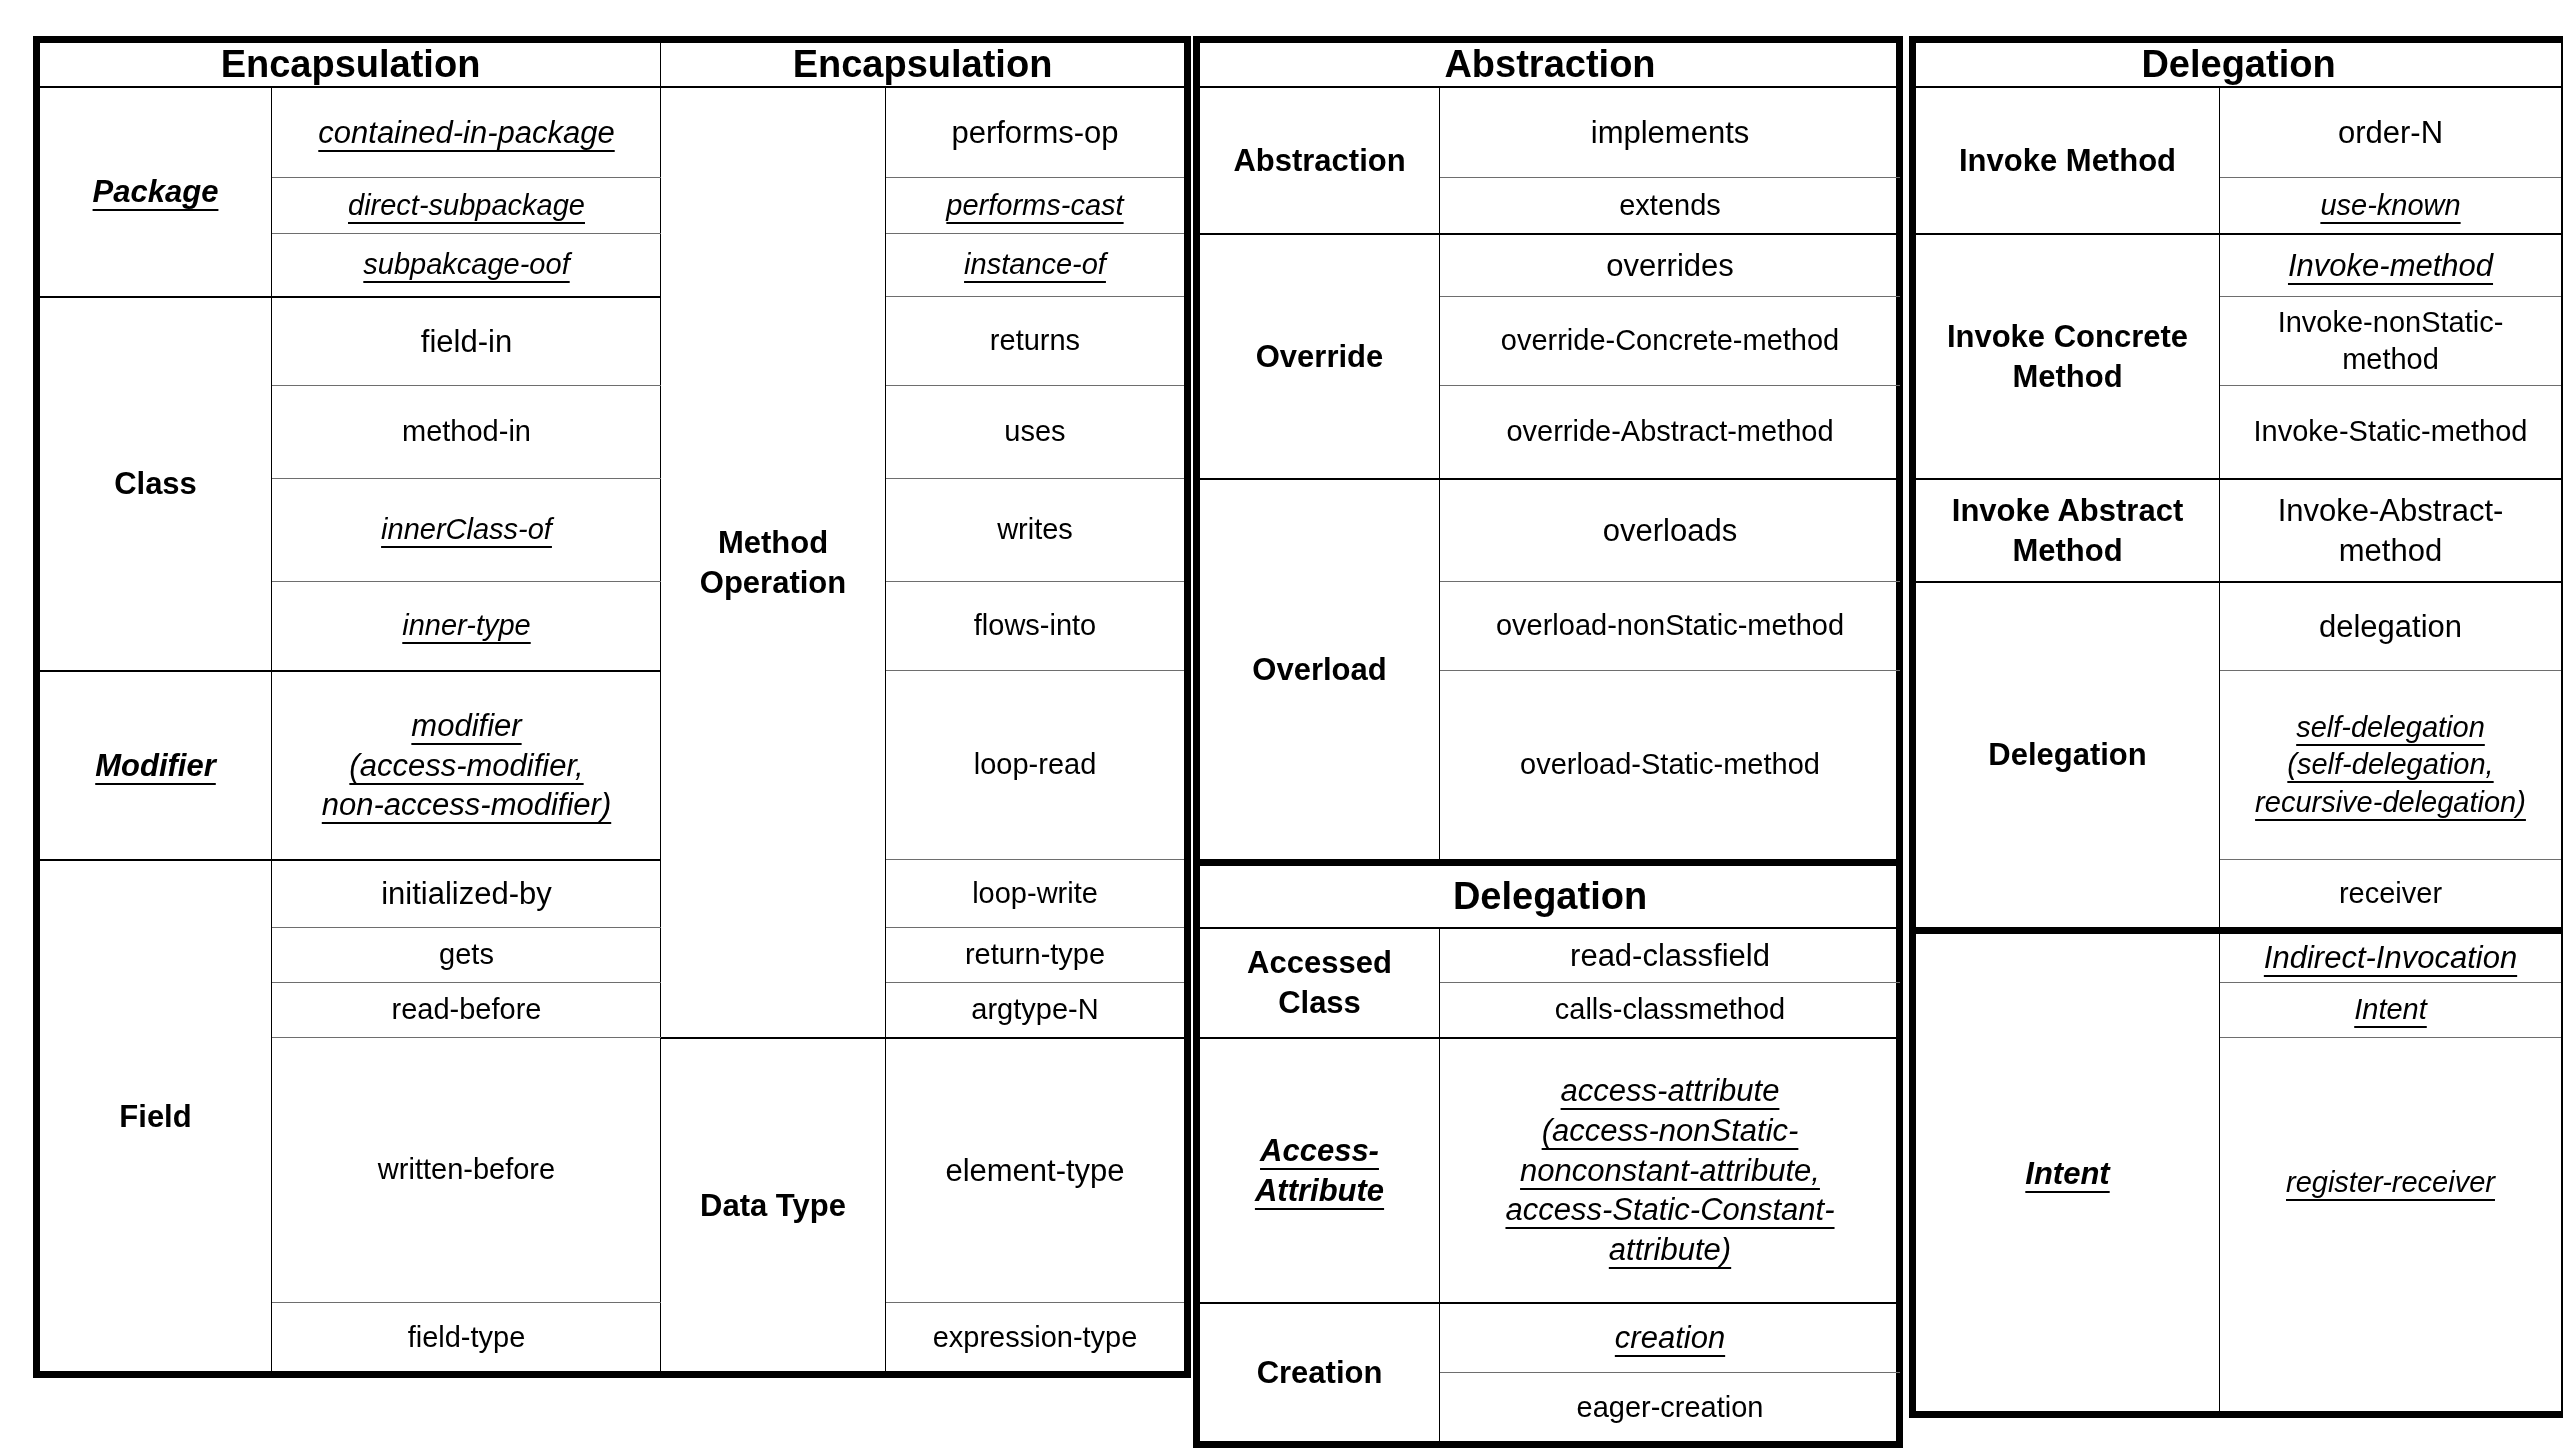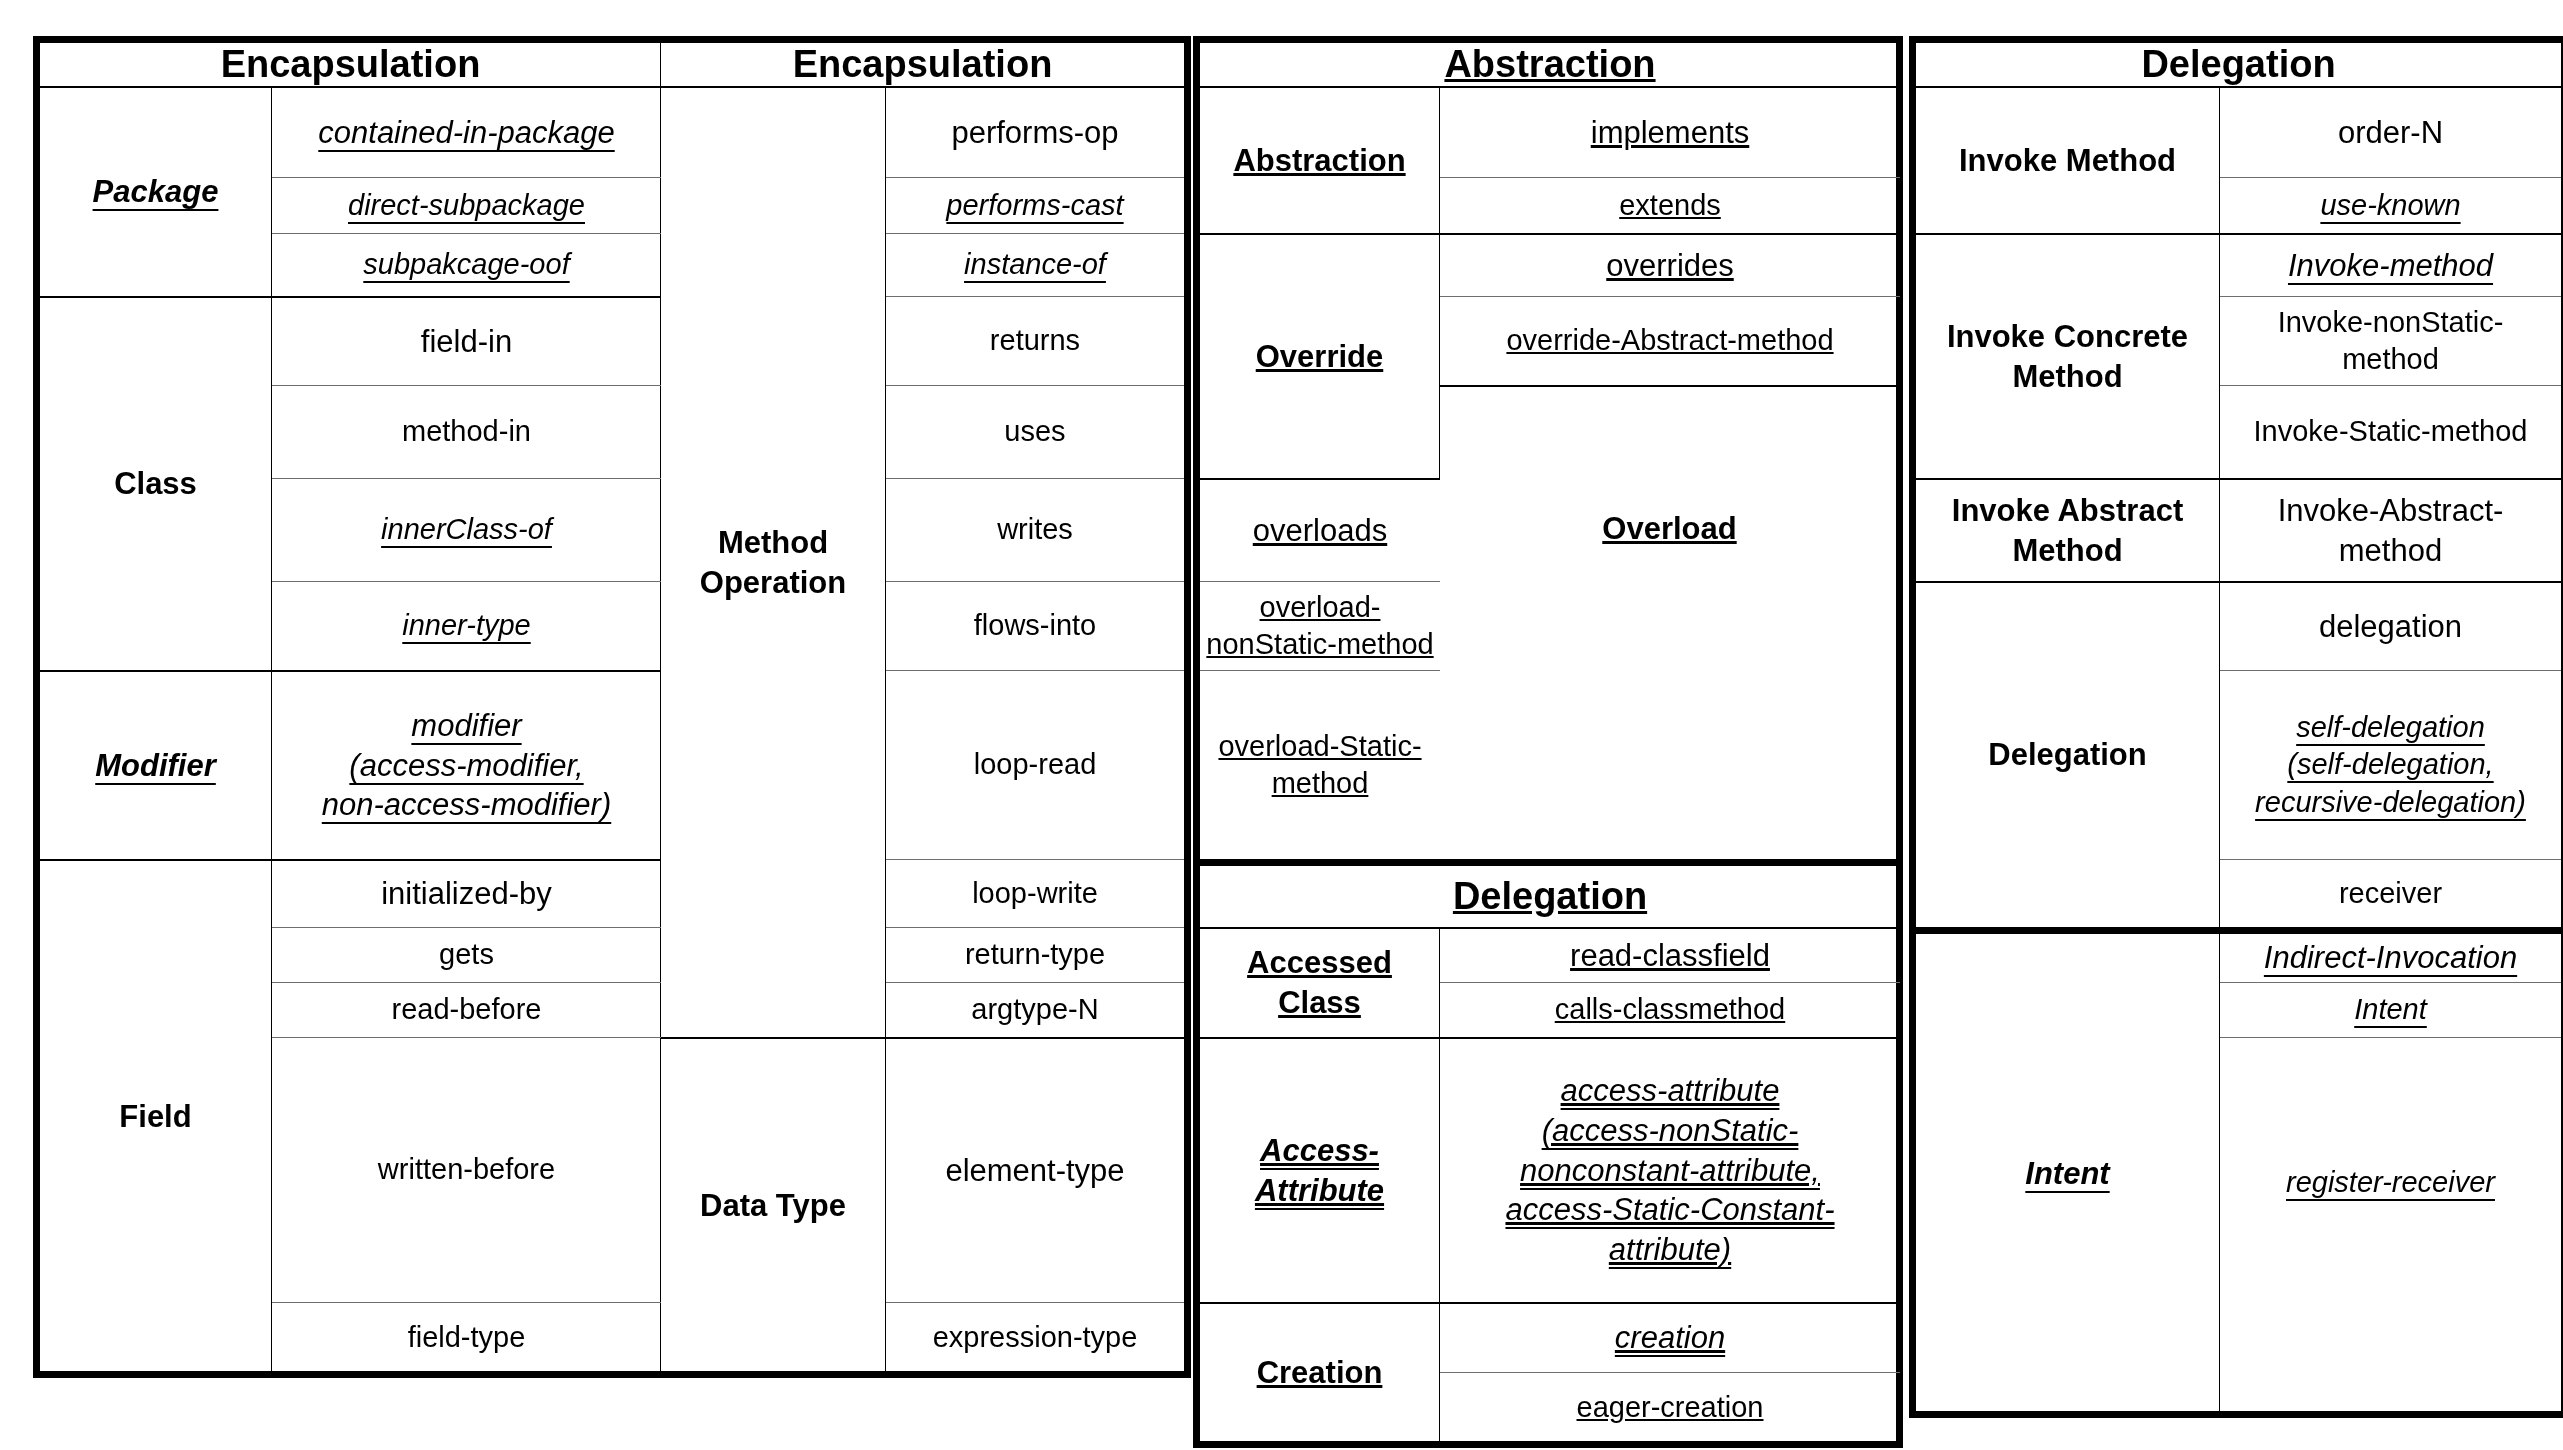--- a/index.html
+++ b/index.html
@@ -98,30 +98,31 @@
         <div class="cell vi">argtype-N</div>
 
         <div class="cell lab s2">Data Type</div>
         <div class="cell val">element-type</div>
         <div class="cell vi">expression-type</div>
       </div>
 
     </div>
   </div>
 
-  <div class="panel" style="left:1185px;top:36px;width:710px;height:1412px;text-decoration:underline;">
+  <div class="panel" style="left:1185px;top:36px;width:710px;height:1412px;">
     <div class="grid p3grid">
       <div class="cell h">Abstraction</div>
 
       <div class="cell lab s2">Abstraction</div>
       <div class="cell val">implements</div>
       <div class="cell vi">extends</div>
 
       <div class="cell lab s3">Override</div>
       <div class="cell val">overrides</div>
+      <div class="cell vi">override-Concrete-method</div>
       <div class="cell vi">override-Abstract-method</div>
 
       <div class="cell lab s3">Overload</div>
       <div class="cell val">overloads</div>
       <div class="cell vi">overload-nonStatic-method</div>
       <div class="cell vi">overload-Static-method</div>
 
       <div class="cell h thick" style="font-size:38px;">Delegation</div>
 
       <div class="cell lab s2">Accessed

